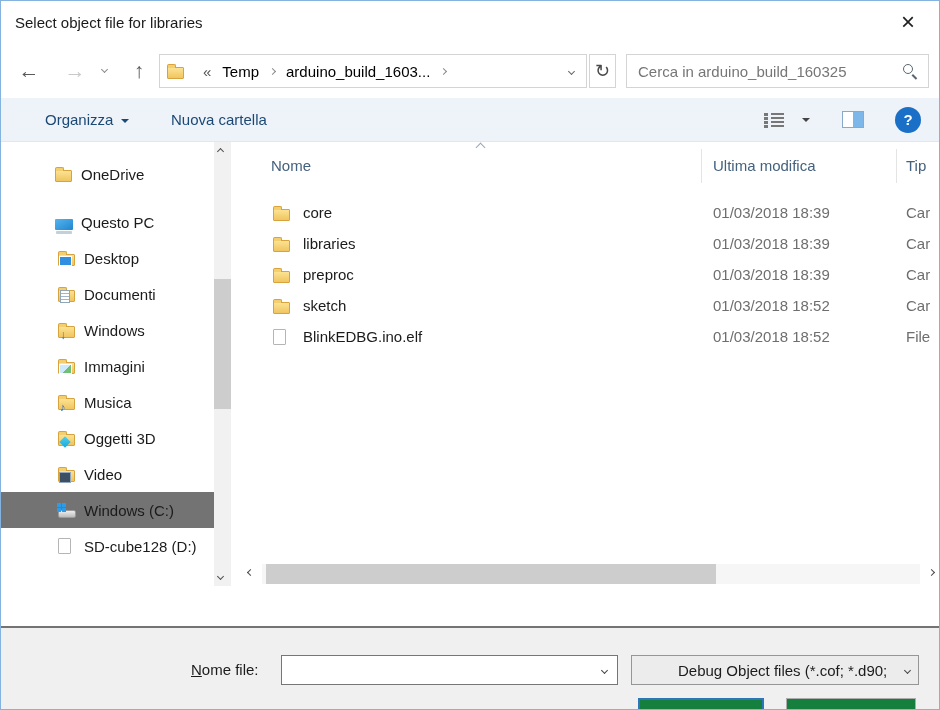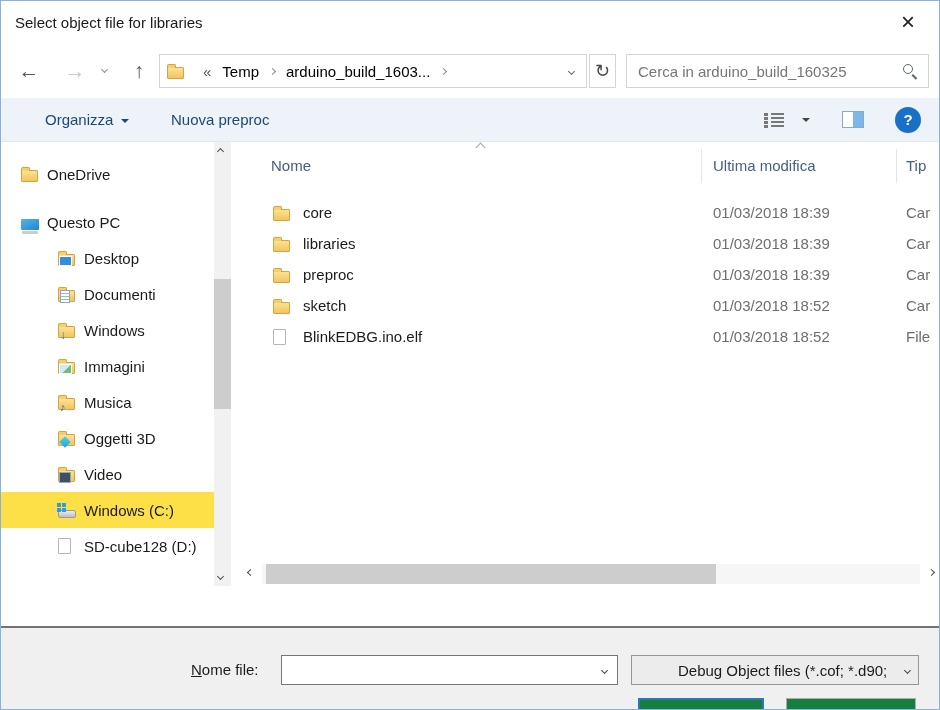--- a/index.html
+++ b/index.html
@@ -58,24 +58,24 @@
   .icon-previewpane{position:absolute;left:841px;top:13px;width:22px;height:17px;border:1px solid #88a9c8;
     background:linear-gradient(to right,#fff 0 52%,#7db6e8 52%);}
   .icon-help{position:absolute;left:894px;top:9px;width:26px;height:26px;border-radius:50%;background:#1a6fc7;
     color:#fff;font-weight:bold;font-size:15px;text-align:center;line-height:26px;cursor:pointer;}
   
   .main{position:relative;height:444px;background:#fff;}
   
   .sidebar{position:absolute;left:0;top:0;width:233px;height:100%;overflow:hidden;}
   .side-list{padding-top:14px;}
   .side-item{position:relative;width:213px;height:36px;display:flex;align-items:center;
-    padding-left:20px;cursor:pointer;}
+    padding-left:54px;cursor:pointer;}
   .side-item.indent{padding-left:57px;}
   .side-item.gap{margin-top:12px;}
-  .side-item.selected{background:#fde047;}
+  .side-item.selected{background:#737373;}
   .slot{width:26px;display:flex;flex:none;}
   .side-item .label{white-space:nowrap;}
   
   .ic{position:relative;display:inline-block;flex:none;}
   .icon-folder,.icon-desktop,.icon-documents,.icon-download,.icon-pictures,.icon-music,.icon-objects3d,.icon-video{
     width:17px;height:12px;background:linear-gradient(#fce291,#f0c561);border:1px solid #d8a33c;
     border-radius:1px;margin-top:4px;}
   .icon-folder::before,.icon-desktop::before,.icon-documents::before,.icon-download::before,
   .icon-pictures::before,.icon-music::before,.icon-objects3d::before,.icon-video::before{
     content:"";position:absolute;top:-4px;left:-1px;width:7px;height:3px;background:#f3cf6f;
@@ -184,21 +184,21 @@
       <span>↻</span>
     </div>
     <div class="searchbox">
       <input placeholder="Cerca in arduino_build_160325" style="">
       <span class="icon-search"></span>
     </div>
   </div>
 
   <div class="cmdbar">
     <span class="cmditem" style="left:44px;"><span>Organizza</span><span class="caret"></span></span>
-    <span class="cmditem" style="left:170px;"><span>Nuova preproc</span></span>
+    <span class="cmditem" style="left:170px;"><span>Nuova cartella</span></span>
     <span class="icon-viewlist"></span>
     <span class="caret viewlist-caret"></span>
     <span class="icon-previewpane"></span>
     <span class="icon-help">?</span>
   </div>
 
   <div class="main">
 
     <div class="sidebar">
       <div class="side-list">

